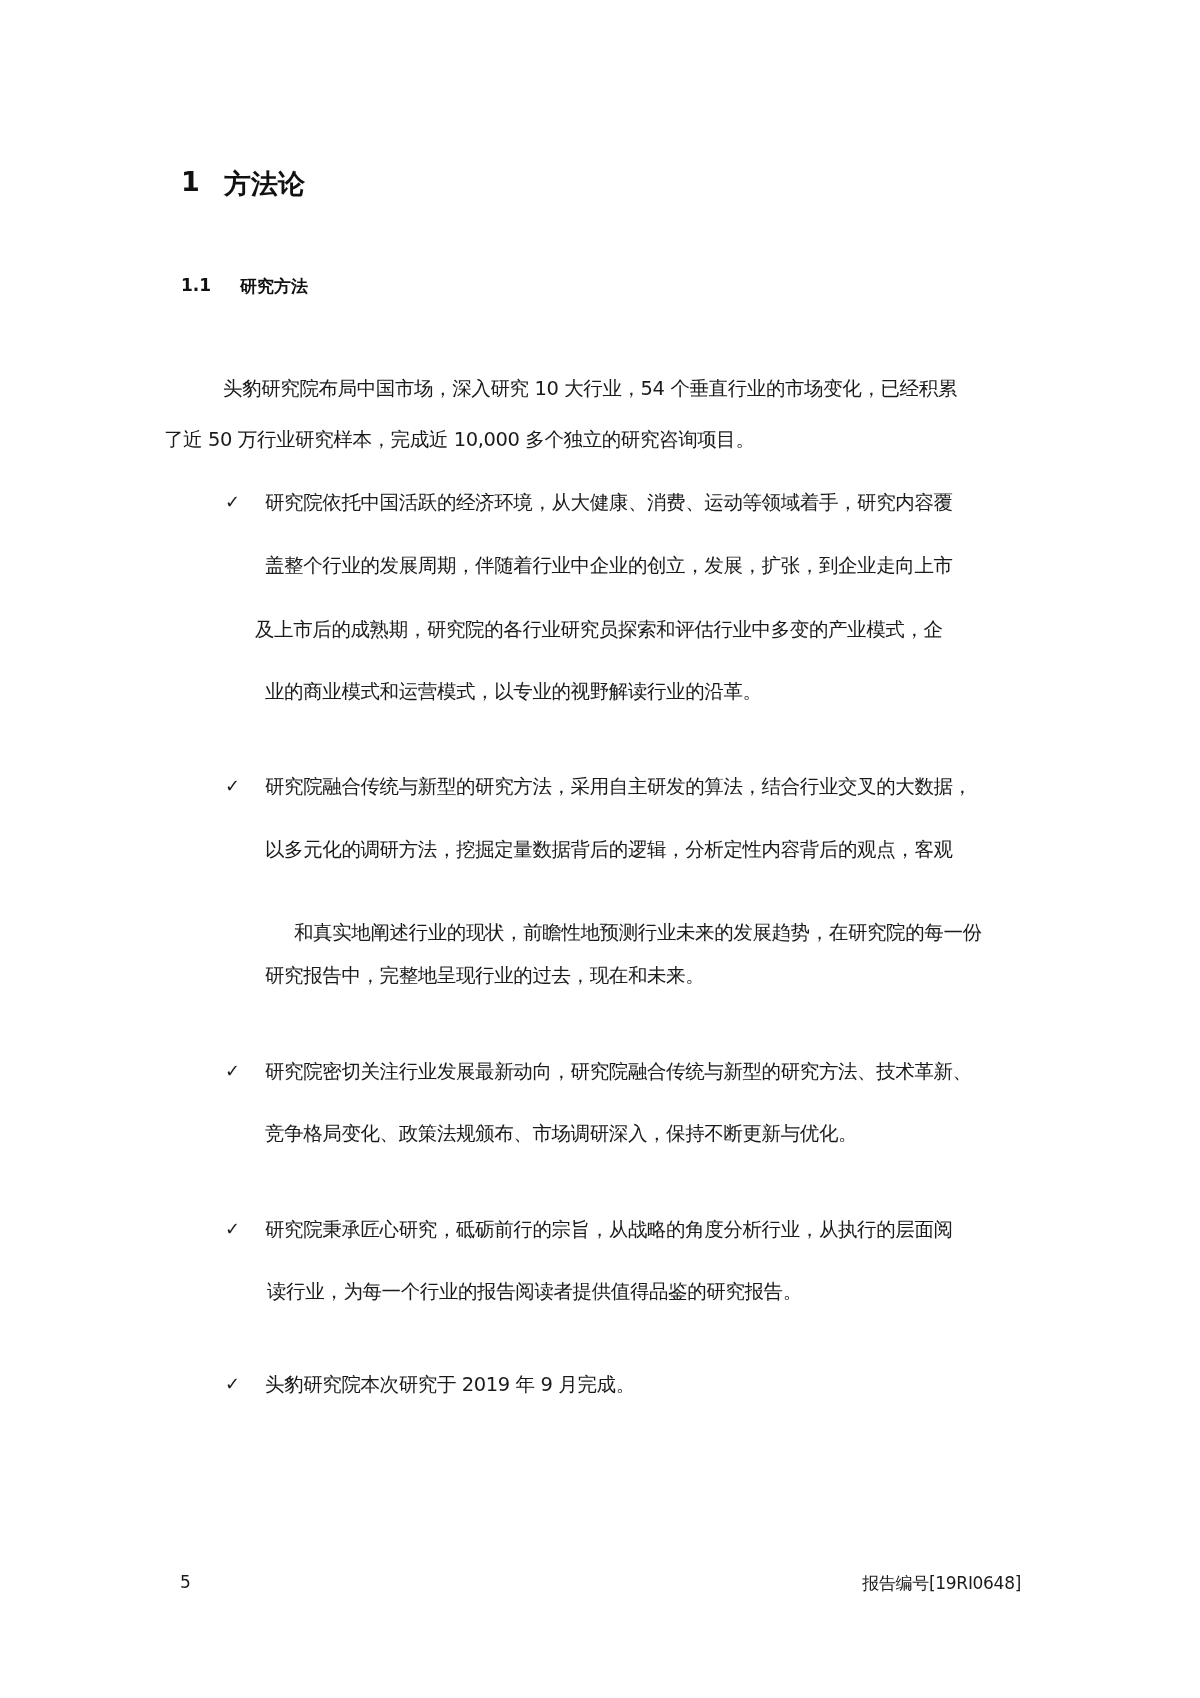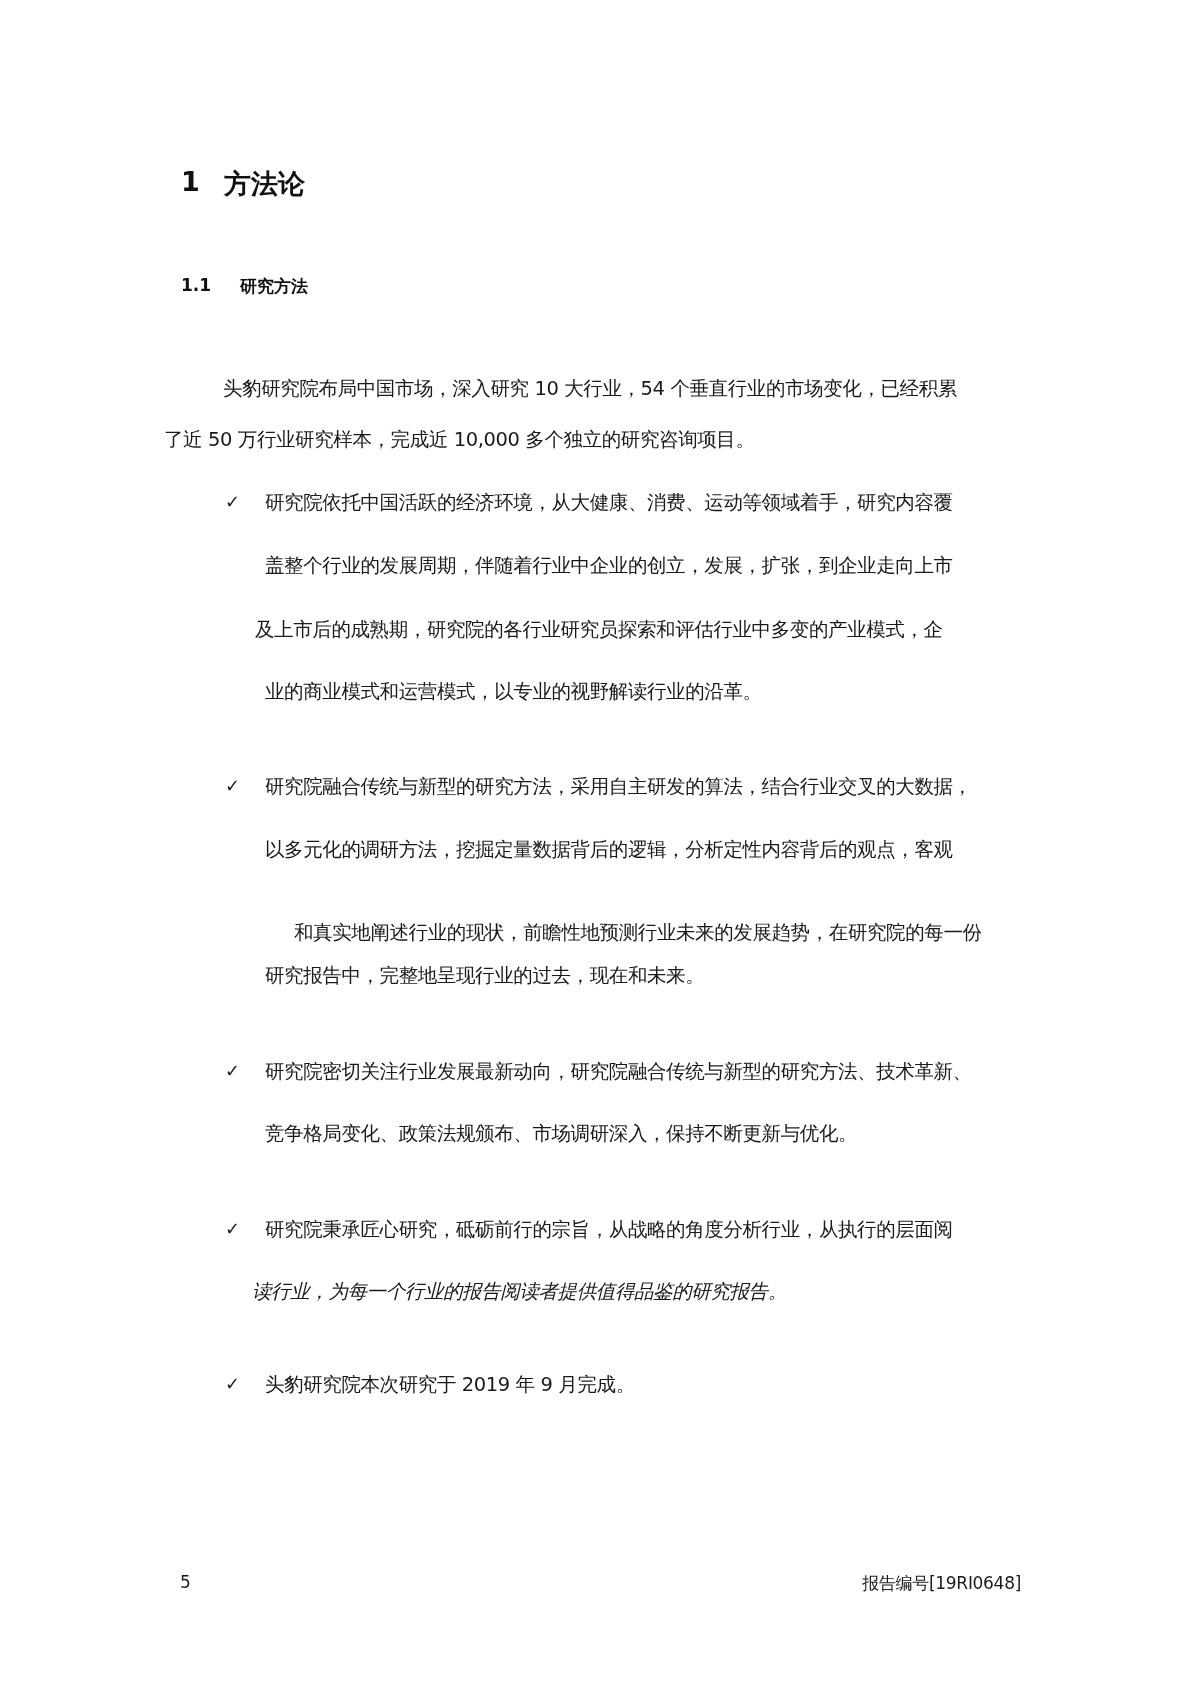--- a/index.html
+++ b/index.html
@@ -37,19 +37,19 @@
 <div class="abs line" style="left:265px; top:837px;text-align:right;">以多元化的调研方法，挖掘定量数据背后的逻辑，分析定性内容背后的观点，客观</div>
 <div class="abs line" style="left:265px; top:920px;margin-left:29px;">和真实地阐述行业的现状，前瞻性地预测行业未来的发展趋势，在研究院的每一份</div>
 <div class="abs line" style="left:265px; top:963px;">研究报告中，完整地呈现行业的过去，现在和未来。</div>
 
 <div class="abs check" style="left:225px; top:1060px;">✓</div>
 <div class="abs line" style="left:265px; top:1059px;">研究院密切关注行业发展最新动向，研究院融合传统与新型的研究方法、技术革新、</div>
 <div class="abs line" style="left:265px; top:1121px;">竞争格局变化、政策法规颁布、市场调研深入，保持不断更新与优化。</div>
 
 <div class="abs check" style="left:225px; top:1218px;">✓</div>
 <div class="abs line" style="left:265px; top:1217px;">研究院秉承匠心研究，砥砺前行的宗旨，从战略的角度分析行业，从执行的层面阅</div>
-<div class="abs line" style="left:252px; top:1279px;font-style:italic;">读行业，为每一个行业的报告阅读者提供值得品鉴的研究报告。</div>
+<div class="abs line" style="left:267px; top:1279px;">读行业，为每一个行业的报告阅读者提供值得品鉴的研究报告。</div>
 
 <div class="abs check" style="left:225px; top:1373px;">✓</div>
 <div class="abs line" style="left:265px; top:1372px;">头豹研究院本次研究于 2019 年 9 月完成。</div>
 
 <div class="abs footer" style="left:180px; top:1572px;">5</div>
 <div class="abs footer" style="right:179px; top:1572px;">报告编号[19RI0648]</div>
 
 </body></html>

